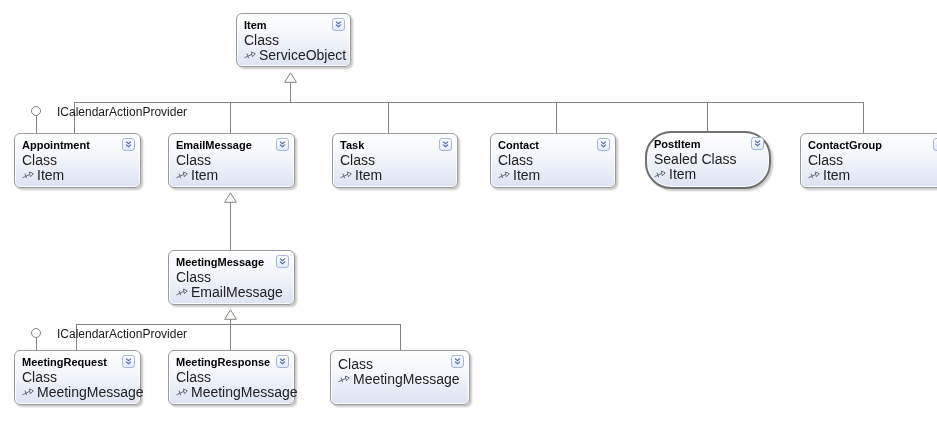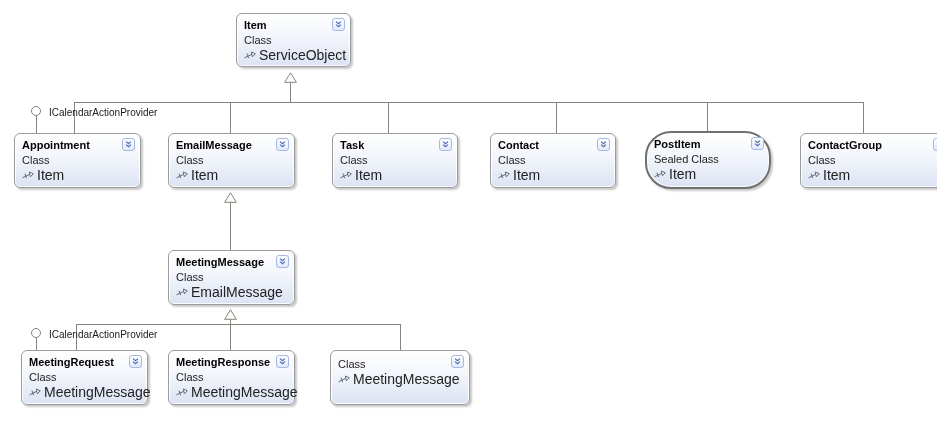--- a/index.html
+++ b/index.html
@@ -9,36 +9,36 @@
   }
   .node{
     position:absolute;box-sizing:border-box;border-radius:6px;
     border:1px solid var(--node-border,#9b9b9b);
     background:linear-gradient(180deg,#ffffff 0%,#f3f6fb 42%,#dce3f3 100%);
     box-shadow:2px 2px 2px rgba(110,110,110,.38), inset 0 0 0 1px rgba(255,255,255,.9);
     padding:5px 6px 4px 7px;
   }
   .node.sealed{border:2px solid var(--sealed-border,#6f6f6f);}
   .node-title{font-size:11px;font-weight:bold;color:var(--title-text,#000);line-height:13px;}
-  .node-kind{font-size:11px;color:var(--body-text,#222);line-height:12px;margin-top:2px;}
+  .node-kind{font-size:14px;color:var(--body-text,#222);line-height:12px;margin-top:2px;}
   .node-base{font-size:14px;color:var(--body-text,#222);line-height:12px;margin-top:3px;display:flex;align-items:center;gap:3px;}
   .base-icon{display:inline-flex;flex:0 0 auto;}
   .chevron-btn{
     position:absolute;top:4px;right:5px;width:13px;height:13px;box-sizing:border-box;
     border:1px solid #a7b7e3;border-radius:3px;
     background:linear-gradient(180deg,#ffffff,#e2e9fa);
     display:flex;align-items:center;justify-content:center;cursor:pointer;
   }
   .conn{position:absolute;background:var(--connector,#85857d);}
   .tri{position:absolute;width:13px;height:11px;}
   .lollipop-circle{
     position:absolute;width:10px;height:10px;border-radius:50%;
     border:1px solid var(--connector,#85857d);background:#fff;box-sizing:border-box;
   }
-  .iface-label{position:absolute;font-size:10px;color:#1a1a1a;line-height:11px;white-space:nowrap;}
+  .iface-label{position:absolute;font-size:12px;color:#1a1a1a;line-height:11px;white-space:nowrap;margin-left:8px;}
 </style>
 </head>
 <body>
 
 <div id="canvas">
     <div class="conn" style="left: 290px; top: 79px; width: 1px; height: 24px;"></div>
     <div class="conn" style="left: 74px; top: 102px; width: 790px; height: 1px;"></div>
     <div class="conn" style="left: 74px; top: 103px; width: 1px; height: 30px;"></div>
     <div class="conn" style="left: 230px; top: 103px; width: 1px; height: 30px;"></div>
     <div class="conn" style="left: 388px; top: 103px; width: 1px; height: 30px;"></div>
@@ -219,21 +219,21 @@
       </span>
       <span class="base-name">EmailMessage</span>
     </div>
     <span class="chevron-btn">
       <svg width="13" height="13" viewBox="0 0 13 13">
         <path d="M3.6 3.1 L6.5 5.6 L9.4 3.1" fill="none" stroke="#4a68b8" stroke-width="1.4"></path>
         <path d="M3.6 6.7 L6.5 9.2 L9.4 6.7" fill="none" stroke="#4a68b8" stroke-width="1.4"></path>
       </svg>
     </span>
   </div>
-    <div class="node" style="left: 14px; top: 350px; width: 127px; height: 55px; margin-left: 7px;">
+    <div class="node" style="left: 14px; top: 350px; width: 127px; height: 55px;">
     <div class="node-title">MeetingRequest</div>
     <div class="node-kind">Class</div>
     <div class="node-base">
       <span class="base-icon">
         <svg width="12" height="10" viewBox="0 0 12 10">
           <line x1="0.5" y1="7.8" x2="8" y2="4.2" stroke="#5f6b7a" stroke-width="1"></line>
           <line x1="3" y1="3.6" x2="4.6" y2="8.2" stroke="#5f6b7a" stroke-width="1"></line>
           <polygon points="7.4,2 11.3,3.8 8.4,6.8" fill="#ffffff" stroke="#5f6b7a" stroke-width="1"></polygon>
         </svg>
       </span>

